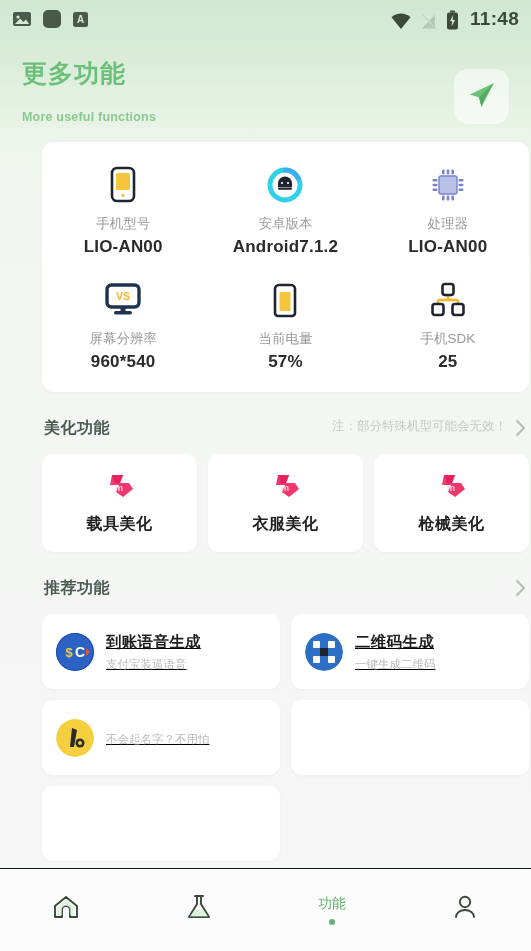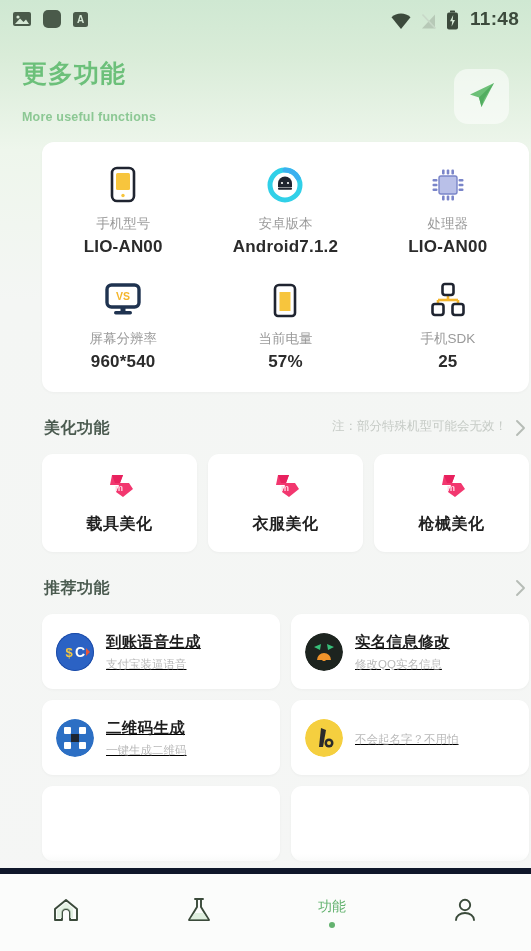--- a/index.html
+++ b/index.html
@@ -210,21 +210,21 @@
     background: linear-gradient(180deg, rgba(245,246,245,0) 0%, #f5f6f5 100%);
   }
 
   
   .tabbar {
     position: absolute;
     left: 0; bottom: 0;
     width: 531px;
     height: 83px;
     background: #fbfcfb;
-    border-top: 6px solid #0f172a;
+    border-top: 1px solid #0f172a;
     display: flex;
     align-items: center;
   }
   .tab {
     flex: 1;
     display: flex; flex-direction: column;
     align-items: center; justify-content: center;
     gap: 6px;
     height: 100%;
   }
@@ -467,35 +467,20 @@
           <text x="24" y="24" font-size="14" font-weight="bold" font-family="Liberation Sans, sans-serif" fill="#ffffff" text-anchor="middle">C</text>
           <path d="M30 15 L34 19 L30 23 Z" fill="#e8563a"></path>
         </svg>
       </div>
       <div class="rec-text">
         <div class="rec-title">到账语音生成</div>
         <div class="rec-sub">支付宝装逼语音</div>
       </div>
     </div>
 
-    <div class="rec-card">
-      <div class="rec-icon">
-        <svg width="38" height="38" viewBox="0 0 38 38">
-          <circle cx="19" cy="19" r="19" fill="#1d241f"></circle>
-          <path d="M9 14 L16 11 L15 17 Z" fill="#37c07a"></path>
-          <path d="M29 14 L22 11 L23 17 Z" fill="#37c07a"></path>
-          <path d="M12 27 a7 7 0 0 1 14 0 z" fill="#f0932b"></path>
-          <rect x="17.5" y="22" width="3" height="6" fill="#f0932b"></rect>
-        </svg>
-      </div>
-      <div class="rec-text">
-        <div class="rec-title">实名信息修改</div>
-        <div class="rec-sub">修改QQ实名信息</div>
-      </div>
-    </div>
 
     <div class="rec-card">
       <div class="rec-icon">
         <svg width="38" height="38" viewBox="0 0 38 38">
           <circle cx="19" cy="19" r="19" fill="#2c6fc4"></circle>
           <g fill="#ffffff">
             <rect x="8" y="8" width="7" height="7" rx="1"></rect>
             <rect x="23" y="8" width="7" height="7" rx="1"></rect>
             <rect x="8" y="23" width="7" height="7" rx="1"></rect>
             <rect x="23" y="23" width="7" height="7" rx="1"></rect>

